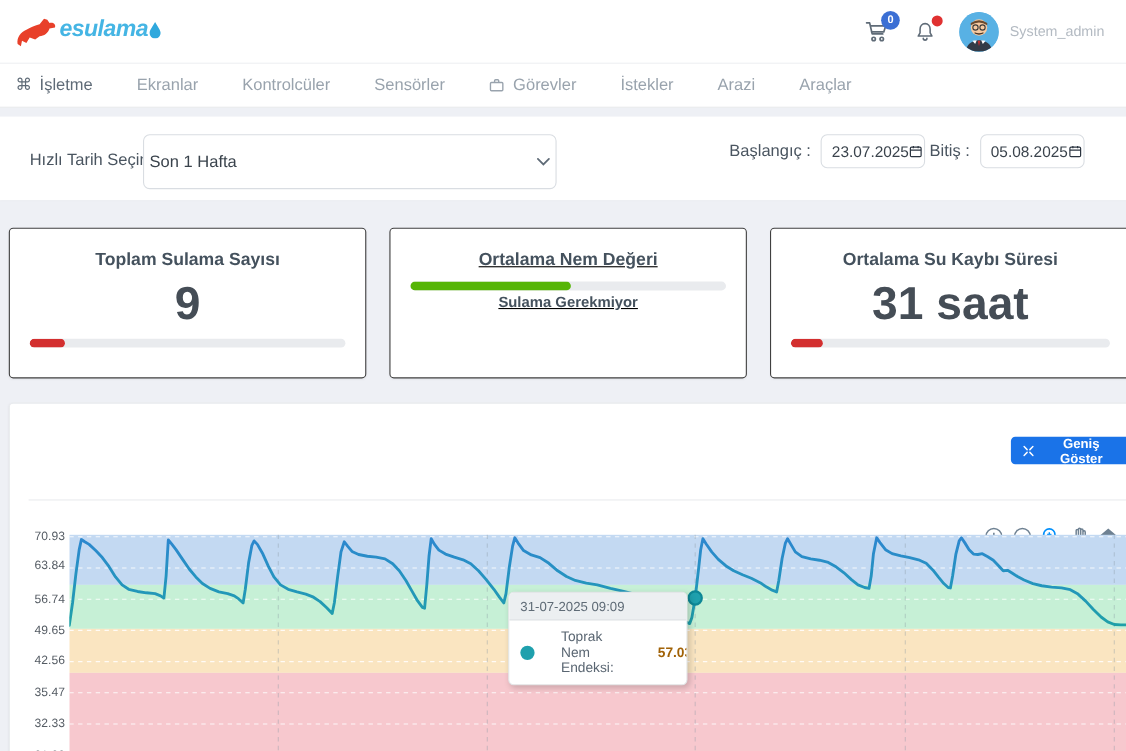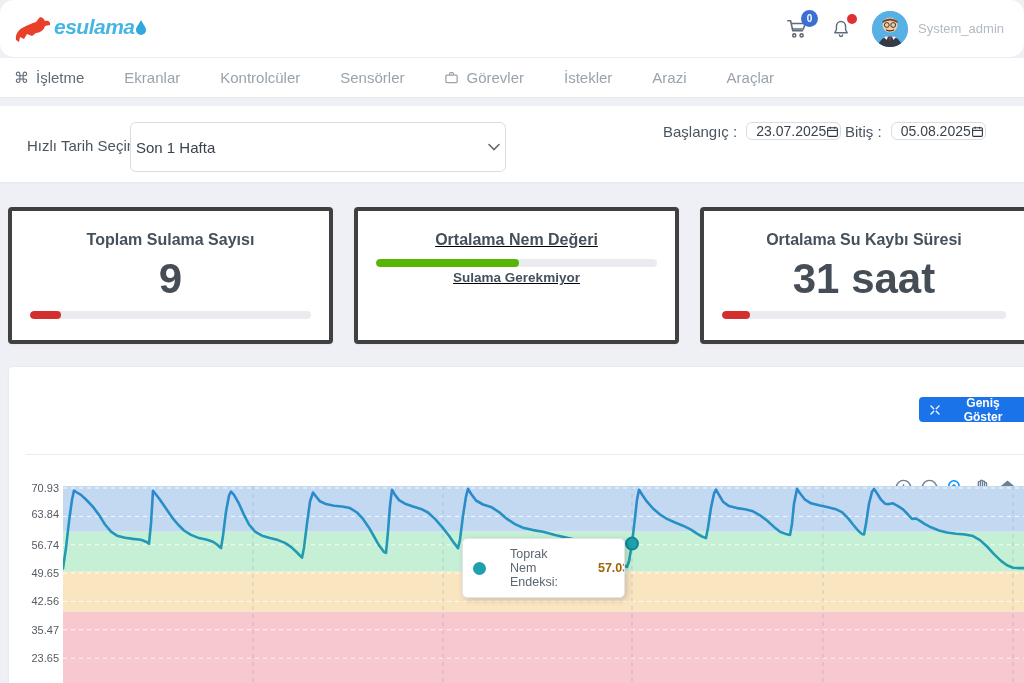--- a/index.html
+++ b/index.html
@@ -3,21 +3,21 @@
 <meta charset="utf-8">
 <style>
   html,body{margin:0;padding:0;}
   body{
     width:1024px;height:683px;overflow:hidden;position:relative;
     background:#eef0f5;
     font-family:"Liberation Sans", sans-serif;
     -webkit-font-smoothing:antialiased;
   }
   
-  .header{position:absolute;top:0;left:0;width:1024px;height:57px;background:#fff;border-bottom:1px solid #ebedf0;border-radius:14px;}
+  .header{position:absolute;top:0;left:0;width:1024px;height:57px;background:#fff;border-bottom:1px solid #ebedf0;}
   .logo-wrap{position:absolute;left:12px;top:10px;display:flex;align-items:center;gap:2px;}
   .brand-text{font-size:21px;font-weight:bold;color:#45b5e4;letter-spacing:-0.5px;font-style:italic;}
   .hdr-right{position:absolute;right:20px;top:0;height:57px;display:flex;align-items:center;gap:18px;}
   .icon-btn{position:relative;width:26px;height:26px;display:flex;align-items:center;justify-content:center;cursor:pointer;}
   .cart-badge{position:absolute;top:-6px;right:-8px;background:#3b6fd4;color:#fff;font-size:10px;font-weight:bold;
     width:17px;height:17px;border-radius:50%;display:flex;align-items:center;justify-content:center;}
   .bell-dot{position:absolute;top:-2px;right:-3px;width:10px;height:10px;border-radius:50%;background:#e03131;}
   .avatar{width:36px;height:36px;border-radius:50%;overflow:hidden;background:#58b1e4;}
   .username{font-size:13px;color:#b3bac2;}
   
@@ -29,24 +29,24 @@
   
   .datebar{position:absolute;top:106px;left:0;width:1032px;height:76px;background:#fff;
     box-shadow:0 1px 2px rgba(0,0,0,.05);}
   .datebar-label{position:absolute;left:27px;top:31px;font-size:15px;color:#4a5560;}
   .select-box{position:absolute;left:130px;top:122px;width:376px;height:50px;background:#fff;border:1px solid #d9dde2;border-radius:6px;
     display:flex;align-items:center;justify-content:space-between;padding:0 5px;box-sizing:border-box;cursor:pointer;}
   .select-box{top:16px;left:130px;position:absolute;}
   .select-text{font-size:15px;color:#3a434c;}
   .date-group{position:absolute;top:16px;display:flex;align-items:center;}
   .date-label{font-size:15px;color:#4a5560;margin-right:9px;}
-  .date-input{width:95px;height:18px;border:1px solid #d9dde2;border-radius:6px;background:#fff;display:flex;align-items:center;
+  .date-input{width:95px;height:31px;border:1px solid #d9dde2;border-radius:6px;background:#fff;display:flex;align-items:center;
     justify-content:space-between;padding:0 9px;box-sizing:border-box;font-size:14px;color:#3a434c;cursor:pointer;}
   
-  .statcard{position:absolute;top:207px;height:137px;background:#fff;border:4px solid #404040;border-radius:4px;
+  .statcard{position:absolute;top:207px;height:137px;background:#fff;border:1px solid #404040;border-radius:4px;
     box-shadow:0 1px 2px rgba(0,0,0,.04);box-sizing:border-box;padding:20px 18px 0 18px;text-align:center;}
   .stat-title{font-size:16px;font-weight:bold;color:#44515d;}
   .stat-value{font-size:42px;font-weight:bold;color:#454d56;margin-top:8px;line-height:1.05;}
   .stat-bar{height:8px;border-radius:4px;background:#e9ebee;margin-top:10px;overflow:hidden;}
   .stat-bar-fill{height:100%;border-radius:4px;}
   .stat-caption{font-size:13.5px;font-weight:bold;color:#44515d;margin-top:3px;}
   
   .chartcard{position:absolute;top:366px;left:8px;width:1020px;height:330px;background:#fff;border:1px solid #e9ebee;
     border-radius:4px 4px 0 0;box-shadow:0 1px 2px rgba(0,0,0,.04);}
   .chart-title{position:absolute;left:19px;top:22px;font-size:17px;color:#55616e;}
@@ -268,21 +268,21 @@
     </span>
   </div>
 
   <div class="y-labels">
       <span class="y-label" style="top: -4px;">70.93</span>
       <span class="y-label" style="top: 22px;">63.84</span>
       <span class="y-label" style="top: 52.76px;">56.74</span>
       <span class="y-label" style="top: 81.12px;">49.65</span>
       <span class="y-label" style="top: 109.48px;">42.56</span>
       <span class="y-label" style="top: 137.84px;">35.47</span>
-      <span class="y-label" style="top: 166.24px;">23.65</span>
+      <span class="y-label" style="top: 166.24px;">32.33</span>
       <span class="y-label" style="top: 194.6px;">21.28</span>
     </div>
 
   <svg class="plot" width="962" height="220" viewBox="0 0 962 220">
     <defs>
       <linearGradient id="lineGrad" x1="0" y1="0" x2="0" y2="1">
         <stop offset="0%" stop-color="#2d87cf"></stop>
         <stop offset="45%" stop-color="#2593c0"></stop>
         <stop offset="100%" stop-color="#1fa0a8"></stop>
       </linearGradient>
@@ -303,18 +303,19 @@
       <line x1="380" x2="380" y1="0" y2="220" stroke="rgba(140,152,164,0.38)" stroke-width="1" stroke-dasharray="4 4"></line>
       <line x1="569" x2="569" y1="0" y2="220" stroke="rgba(140,152,164,0.38)" stroke-width="1" stroke-dasharray="4 4"></line>
       <line x1="760" x2="760" y1="0" y2="220" stroke="rgba(140,152,164,0.38)" stroke-width="1" stroke-dasharray="4 4"></line>
       <line x1="950" x2="950" y1="0" y2="220" stroke="rgba(140,152,164,0.38)" stroke-width="1" stroke-dasharray="4 4"></line>
       <path d="M0,82.5 L3,61.7 L6,35.7 L9,13.7 L11,4.5 L14,6.5 L18,8.9 L24,14.5 L30,20.9 L36,28.9 L42,38.5 L48,45.7 L54,49.7 L62,51.7 L70,52.9 L78,53.7 L83,55.7 L86,57.7 L88,37.7 L90,4.9 L93,8.5 L97,13.7 L103,22.5 L109,31.3 L115,38.5 L121,44.5 L128,48.9 L136,52.1 L144,53.7 L150,55.7 L154,58.5 L158,62.1 L160,49.7 L163,25.7 L166,9.7 L168,5.7 L171,8.9 L176,17.7 L181,28.9 L186,38.5 L192,45.7 L199,49.7 L207,52.1 L215,54.1 L222,56.9 L228,60.9 L234,66.5 L239,71.7 L241,61.7 L244,37.7 L247,15.7 L250,6.5 L253,10.5 L257,15.3 L263,18.1 L271,19.7 L279,20.5 L287,22.1 L294,26.5 L300,32.9 L306,41.7 L311,50.5 L316,59.3 L321,66.1 L323,66.9 L325,45.7 L327,19.7 L329,3.7 L332,8.9 L336,14.1 L342,17.7 L350,20.5 L358,22.9 L365,26.5 L372,32.9 L379,40.9 L386,49.7 L391,56.9 L395,62.1 L397,53.7 L400,29.7 L403,10.5 L405,2.9 L408,7.7 L413,14.5 L420,18.5 L428,20.9 L436,26.1 L444,32.9 L452,38.1 L460,41.7 L470,44.1 L480,45.7 L492,48.9 L504,51.7 L514,54.1 L524,56.5 L534,59.7 L543,64.5 L550,70.5 L556,76.1 L561,79.7 L564,80.9 L566,75.3 L569,57.6 L572,31.7 L574,13.7 L576,3.7 L579,8.5 L584,15.7 L590,22.5 L597,28.5 L604,32.9 L612,36.5 L620,39.7 L628,43.7 L634,47.7 L639,50.5 L643,52.1 L645,41.7 L648,21.7 L651,7.7 L653,3.7 L656,8.9 L660,15.7 L666,20.1 L674,22.1 L682,23.3 L690,25.3 L697,29.3 L704,34.5 L711,40.9 L717,45.7 L723,48.1 L727,48.9 L729,37.7 L731,17.7 L734,2.9 L737,7.3 L742,13.7 L748,17.3 L756,19.3 L764,20.9 L772,22.9 L779,26.1 L785,32.1 L790,38.5 L795,44.5 L799,48.1 L801,48.5 L803,37.7 L806,17.7 L809,5.7 L811,2.9 L814,7.3 L818,13.7 L822,17.7 L826,18.1 L830,17.3 L835,20.1 L840,23.3 L845,28.5 L849,32.9 L853,32.5 L857,34.9 L862,38.1 L868,41.3 L876,44.5 L884,46.5 L893,47.7 L902,48.5 L910,50.1 L917,54.1 L924,60.5 L931,68.1 L938,74.9 L944,79.3 L950,81.7 L956,82.1 L962,82.1" fill="none" stroke="url(#lineGrad)" stroke-width="2.6" stroke-linejoin="round" stroke-linecap="round"></path>
       <circle cx="569" cy="57.6" r="6" fill="#1fa0ad" stroke="#0e8796" stroke-width="2"></circle>
     </svg>
 </div>
 
 <div class="tooltip">
+  <div class="tooltip-header">31-07-2025 09:09</div>
   <div class="tooltip-body">
     <span class="tooltip-dot"></span>
     <span class="tooltip-label">Toprak Nem Endeksi:</span>
     <span class="tooltip-value">57.03</span>
   </div>
 </div>
 
 </body></html>

